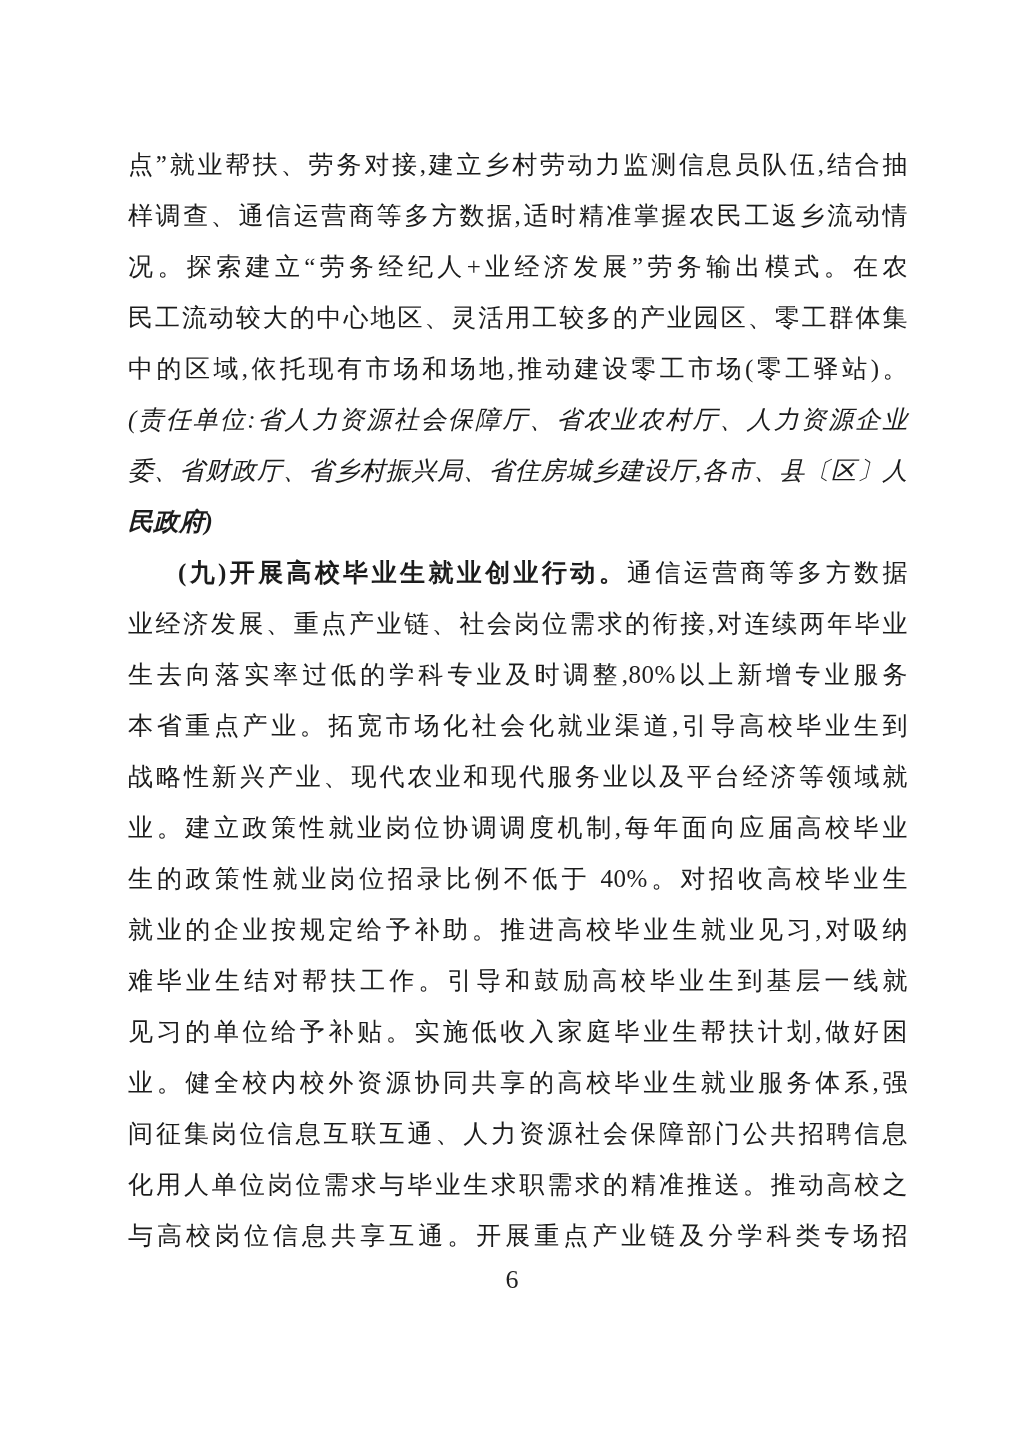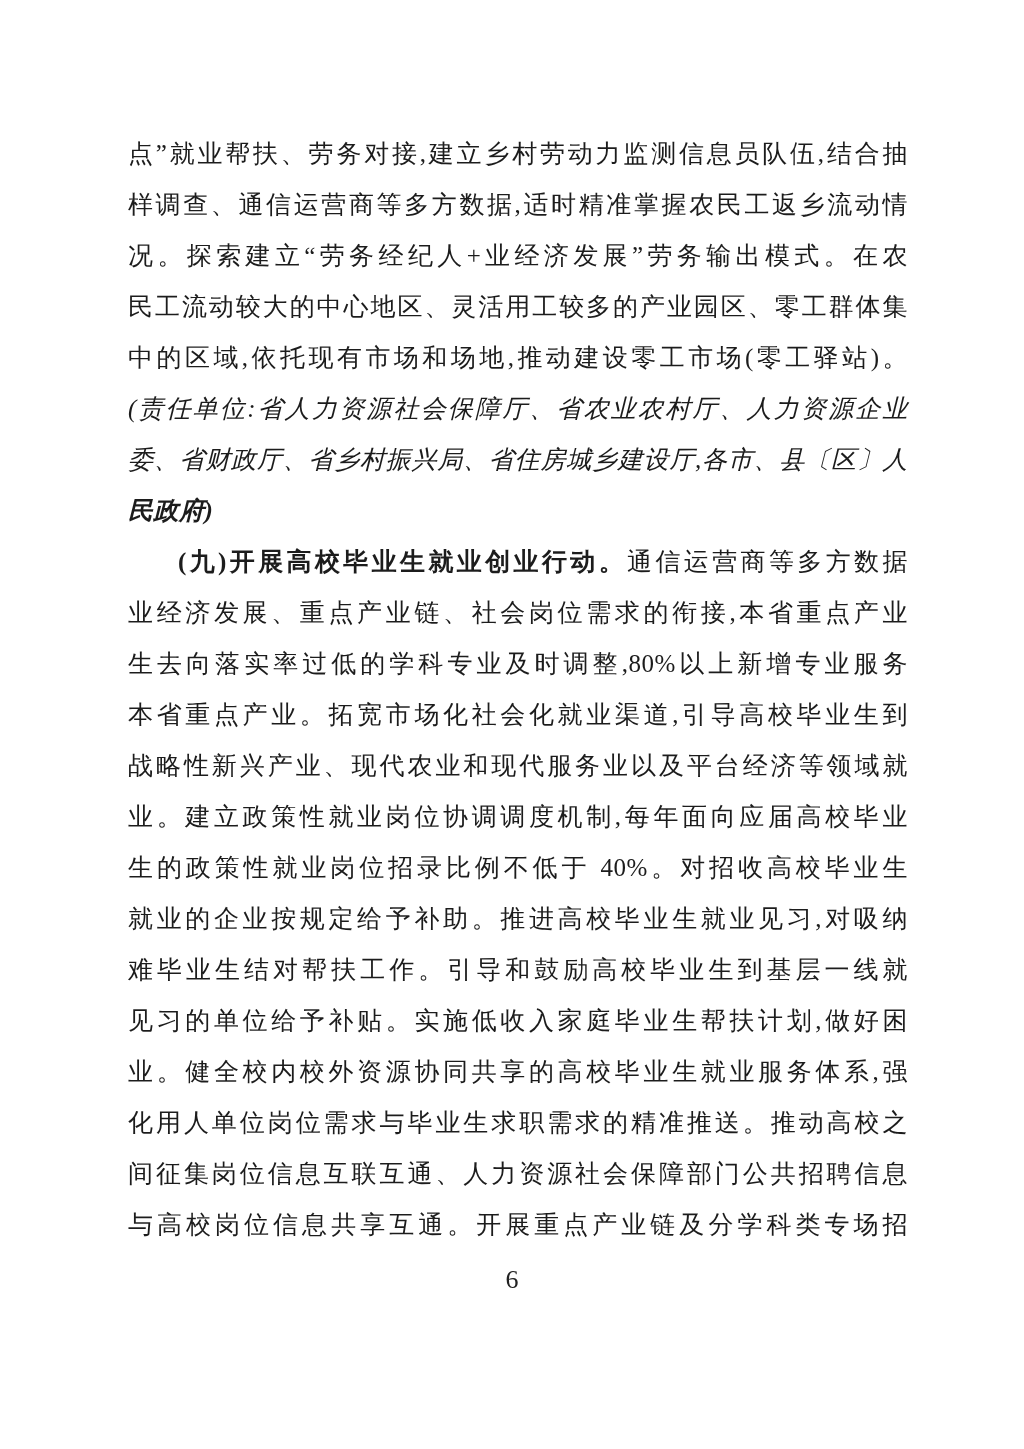--- a/index.html
+++ b/index.html
@@ -12,21 +12,21 @@
     width: 1024px;
     height: 1449px;
     background: #ffffff;
     font-family: "Liberation Serif", "DejaVu Serif", serif;
     color: #1c1c1c;
     overflow: hidden;
   }
   .text-block {
     position: absolute;
     left: 128px;
-    top: 128px;
+    top: 139px;
     width: 780px;
   }
   .line {
     font-size: 25px;
     height: 51px;
     line-height: 51px;
     text-align: justify;
     text-align-last: justify;
     letter-spacing: 0.5px;
     white-space: nowrap;
@@ -63,28 +63,28 @@
   <div class="text-block" id="text-block">
       <div class="line fs"><span>点”就业帮扶、劳务对接,建立乡村劳动力监测信息员队伍,结合抽</span></div>
       <div class="line fs"><span>样调查、通信运营商等多方数据,适时精准掌握农民工返乡流动情</span></div>
       <div class="line fs"><span>况。探索建立“劳务经纪人+业经济发展”劳务输出模式。在农</span></div>
       <div class="line fs"><span>民工流动较大的中心地区、灵活用工较多的产业园区、零工群体集</span></div>
       <div class="line fs"><span>中的区域,依托现有市场和场地,推动建设零工市场(零工驿站)。</span></div>
       <div class="line kt"><span>(责任单位:省人力资源社会保障厅、省农业农村厅、人力资源企业</span></div>
       <div class="line kt"><span>委、省财政厅、省乡村振兴局、省住房城乡建设厅,各市、县〔区〕人</span></div>
       <div class="line kt lastline"><span>民政府)</span></div>
       <div class="line fs indent"><span class="b">(九)开展高校毕业生就业创业行动。</span><span>通信运营商等多方数据</span></div>
-      <div class="line fs"><span>业经济发展、重点产业链、社会岗位需求的衔接,本省重点产业</span></div>
+      <div class="line fs"><span>业经济发展、重点产业链、社会岗位需求的衔接,对连续两年毕业</span></div>
       <div class="line fs"><span>生去向落实率过低的学科专业及时调整,80%以上新增专业服务</span></div>
       <div class="line fs"><span>本省重点产业。拓宽市场化社会化就业渠道,引导高校毕业生到</span></div>
       <div class="line fs"><span>战略性新兴产业、现代农业和现代服务业以及平台经济等领域就</span></div>
       <div class="line fs"><span>业。建立政策性就业岗位协调调度机制,每年面向应届高校毕业</span></div>
       <div class="line fs"><span>生的政策性就业岗位招录比例不低于 40%。对招收高校毕业生</span></div>
       <div class="line fs"><span>就业的企业按规定给予补助。推进高校毕业生就业见习,对吸纳</span></div>
       <div class="line fs"><span>难毕业生结对帮扶工作。引导和鼓励高校毕业生到基层一线就</span></div>
       <div class="line fs"><span>见习的单位给予补贴。实施低收入家庭毕业生帮扶计划,做好困</span></div>
       <div class="line fs"><span>业。健全校内校外资源协同共享的高校毕业生就业服务体系,强</span></div>
+      <div class="line fs"><span>间征集岗位信息互联互通、人力资源社会保障部门公共招聘信息</span></div>
       <div class="line fs"><span>化用人单位岗位需求与毕业生求职需求的精准推送。推动高校之</span></div>
-      <div class="line fs"><span>间征集岗位信息互联互通、人力资源社会保障部门公共招聘信息</span></div>
       <div class="line fs"><span>与高校岗位信息共享互通。开展重点产业链及分学科类专场招</span></div>
     </div>
   <div class="page-number">6</div>
 </div>
 
 </body></html>

